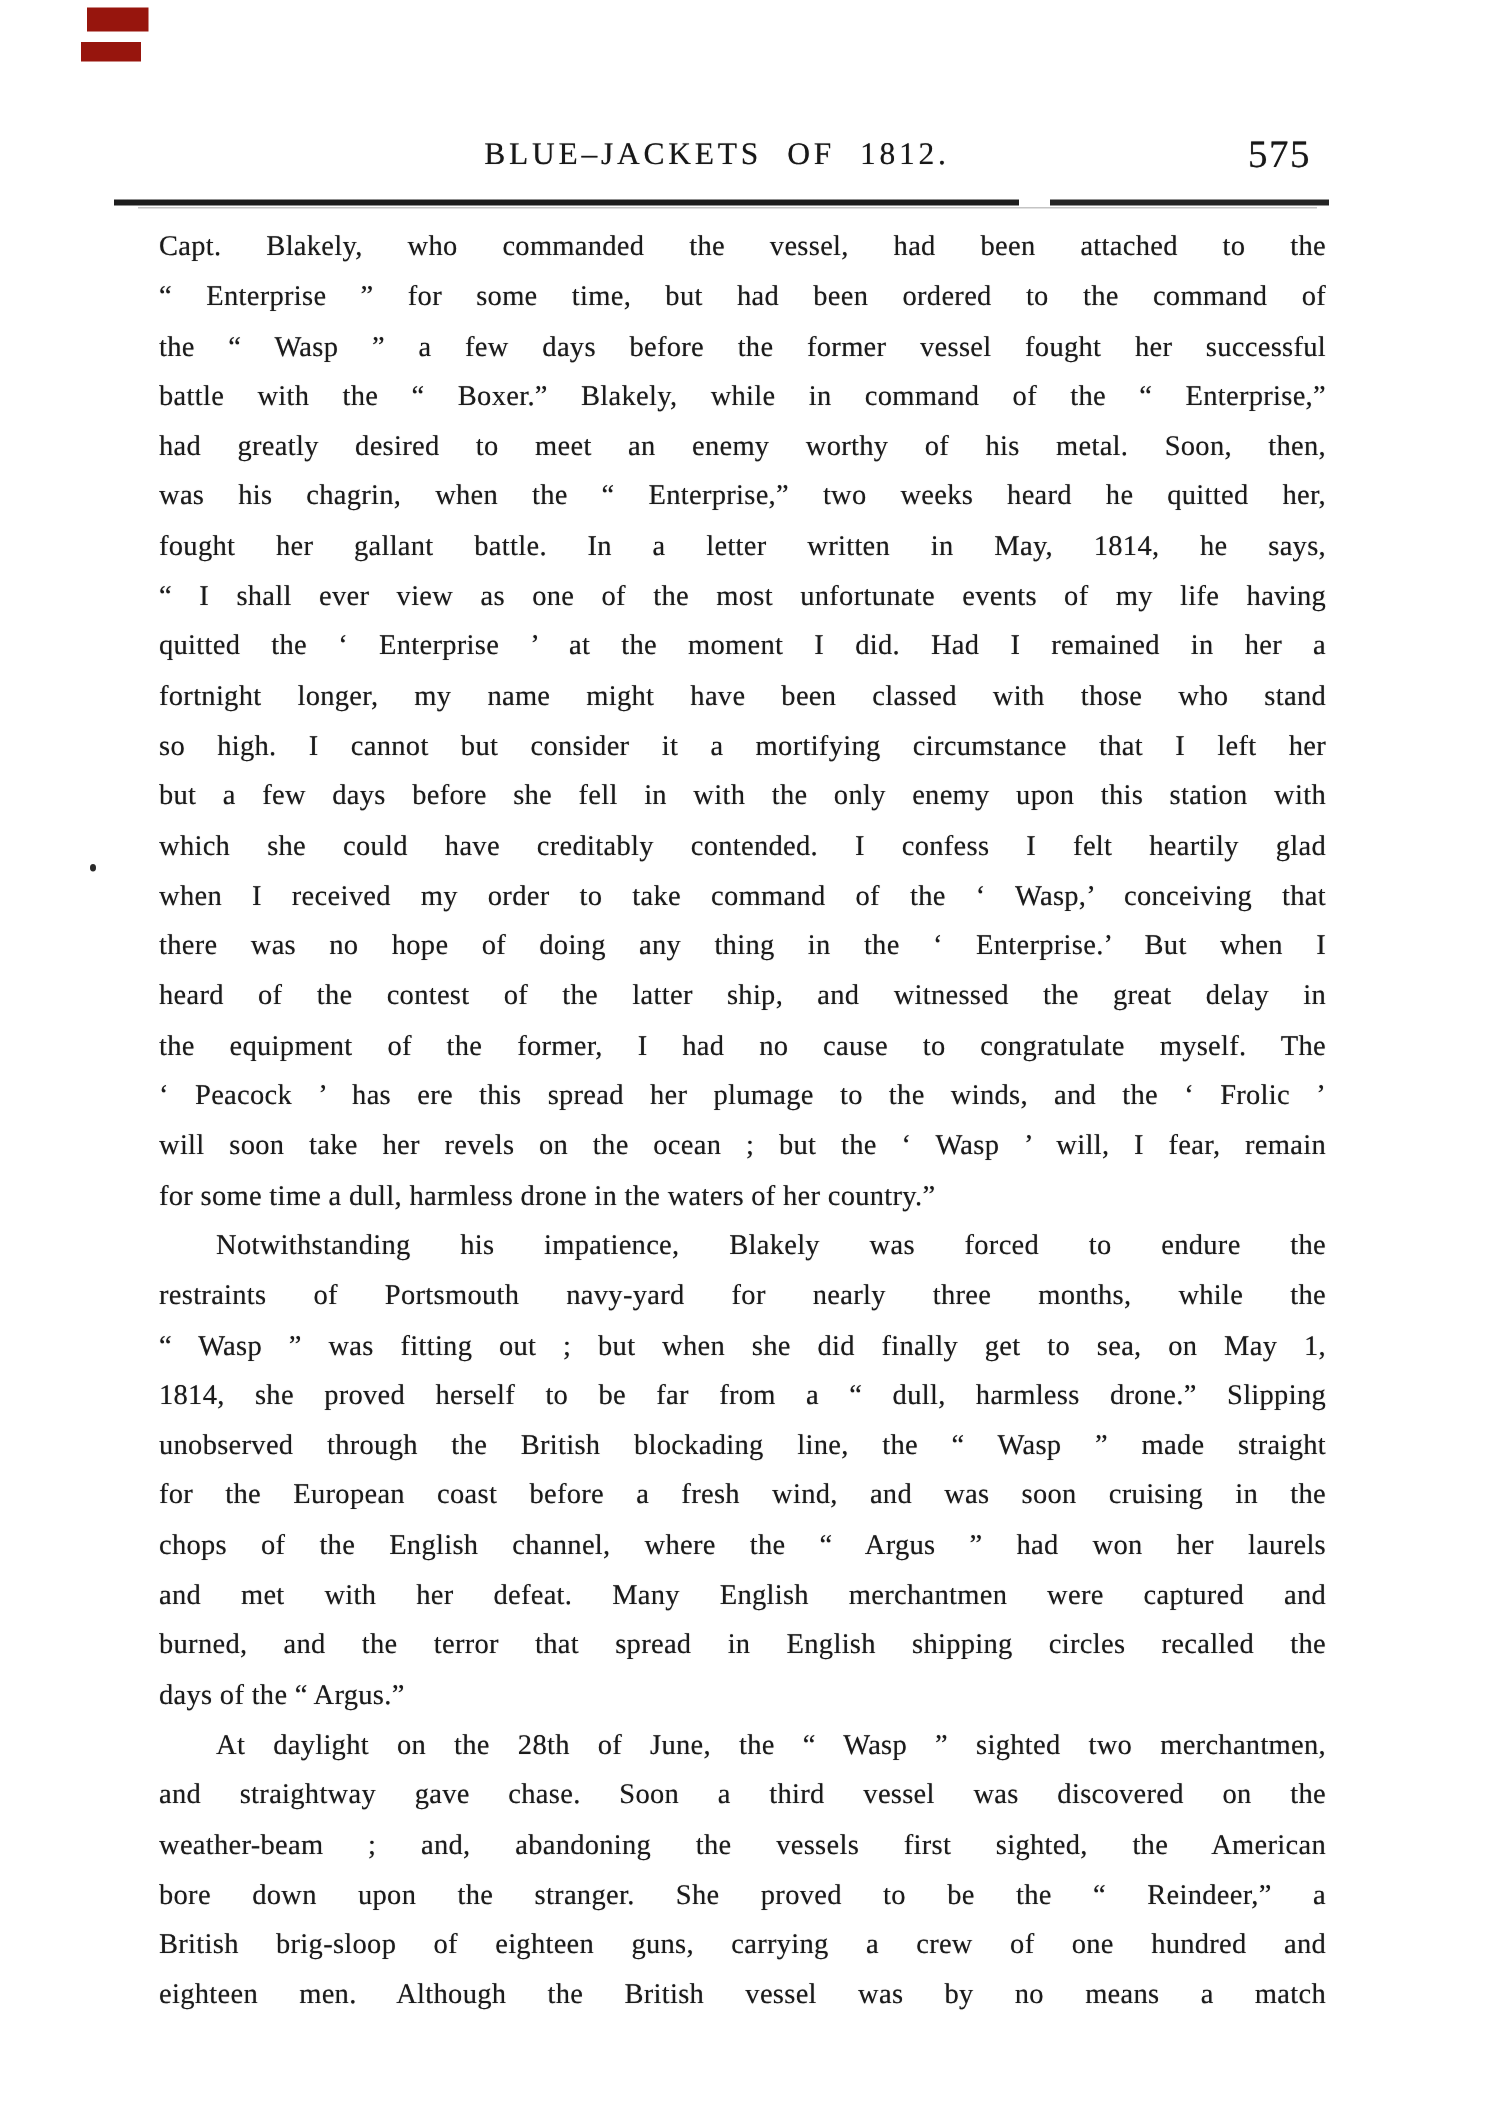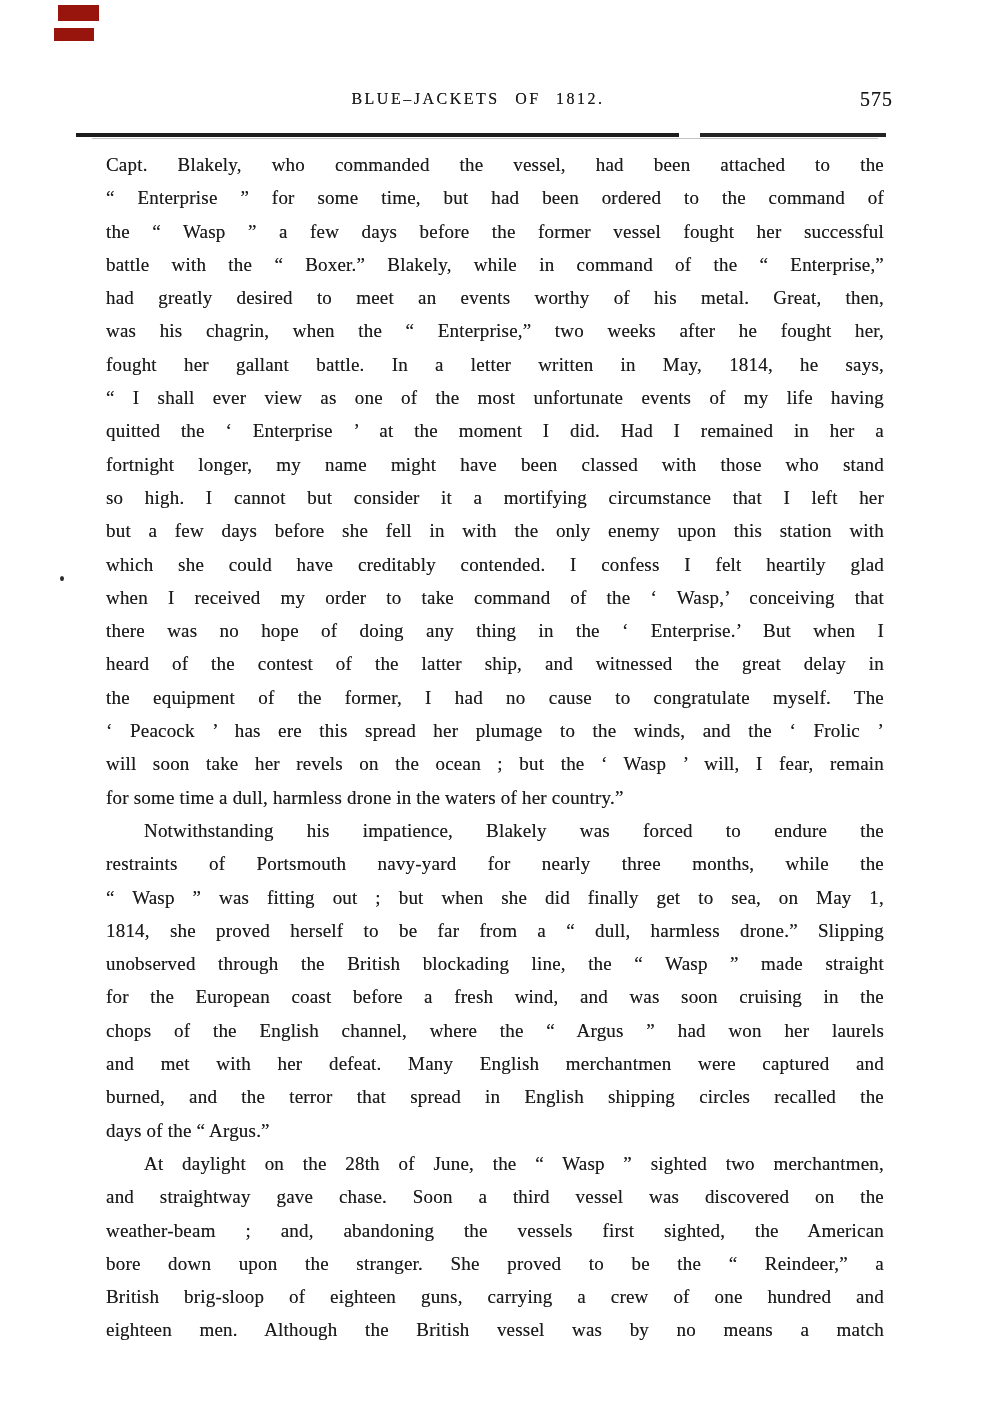--- a/index.html
+++ b/index.html
@@ -15,30 +15,30 @@
   .red-mark {
     position: absolute;
     background: #97150d;
   }
   .red-mark.m1 { left: 58px; top: 5px;  width: 41px; height: 16px; }
   .red-mark.m2 { left: 54px; top: 28px; width: 40px; height: 13px; }
   .header-row {
     position: absolute;
     top: 90px; left: 72px; width: 812px;
     text-align: center;
-    font-size: 16px;
+    font-size: 21px;
     letter-spacing: 2.5px;
     word-spacing: 9px;
     color: #181818;
     text-shadow: 0 0 0.5px rgba(0,0,0,0.6);
   }
   .page-number {
     position: absolute;
-    top: 88px; left: 860px;
-    font-size: 20px;
+    top: 88px; left: 832px;
+    font-size: 26px;
     letter-spacing: 1px;
     color: #181818;
     text-shadow: 0 0 0.5px rgba(0,0,0,0.6);
   }
   .rule {
     position: absolute;
     top: 133px; left: 76px; width: 810px; height: 4px;
     background: linear-gradient(to right,
       #1d1d1d 0%, #1d1d1d 74.5%,
       rgba(0,0,0,0) 74.5%, rgba(0,0,0,0) 77%,
@@ -89,22 +89,22 @@
 
   <div class="page-number">575</div>
 
   <div class="rule"></div>
 
   <div class="text-block">
       <div class="line">Capt. Blakely, who commanded the vessel, had been attached to the</div>
       <div class="line">“ Enterprise ” for some time, but had been ordered to the command of</div>
       <div class="line">the “ Wasp ” a few days before the former vessel fought her successful</div>
       <div class="line">battle with the “ Boxer.”  Blakely, while in command of the “ Enterprise,”</div>
-      <div class="line">had greatly desired to meet an events worthy of his metal.  Great, then,</div>
-      <div class="line">was his chagrin, when the “ Enterprise,” two weeks after he fought her,</div>
+      <div class="line">had greatly desired to meet an enemy worthy of his metal.  Soon, then,</div>
+      <div class="line">was his chagrin, when the “ Enterprise,” two weeks heard he quitted her,</div>
       <div class="line">fought her gallant battle.  In a letter written in May, 1814, he says,</div>
       <div class="line">“ I shall ever view as one of the most unfortunate events of my life having</div>
       <div class="line">quitted the ‘ Enterprise ’ at the moment I did.  Had I remained in her a</div>
       <div class="line">fortnight longer, my name might have been classed with those who stand</div>
       <div class="line">so high.  I cannot but consider it a mortifying circumstance that I left her</div>
       <div class="line">but a few days before she fell in with the only enemy upon this station with</div>
       <div class="line">which she could have creditably contended.  I confess I felt heartily glad</div>
       <div class="line">when I received my order to take command of the ‘ Wasp,’ conceiving that</div>
       <div class="line">there was no hope of doing any thing in the ‘ Enterprise.’  But when I</div>
       <div class="line">heard of the contest of the latter ship, and witnessed the great delay in</div>

